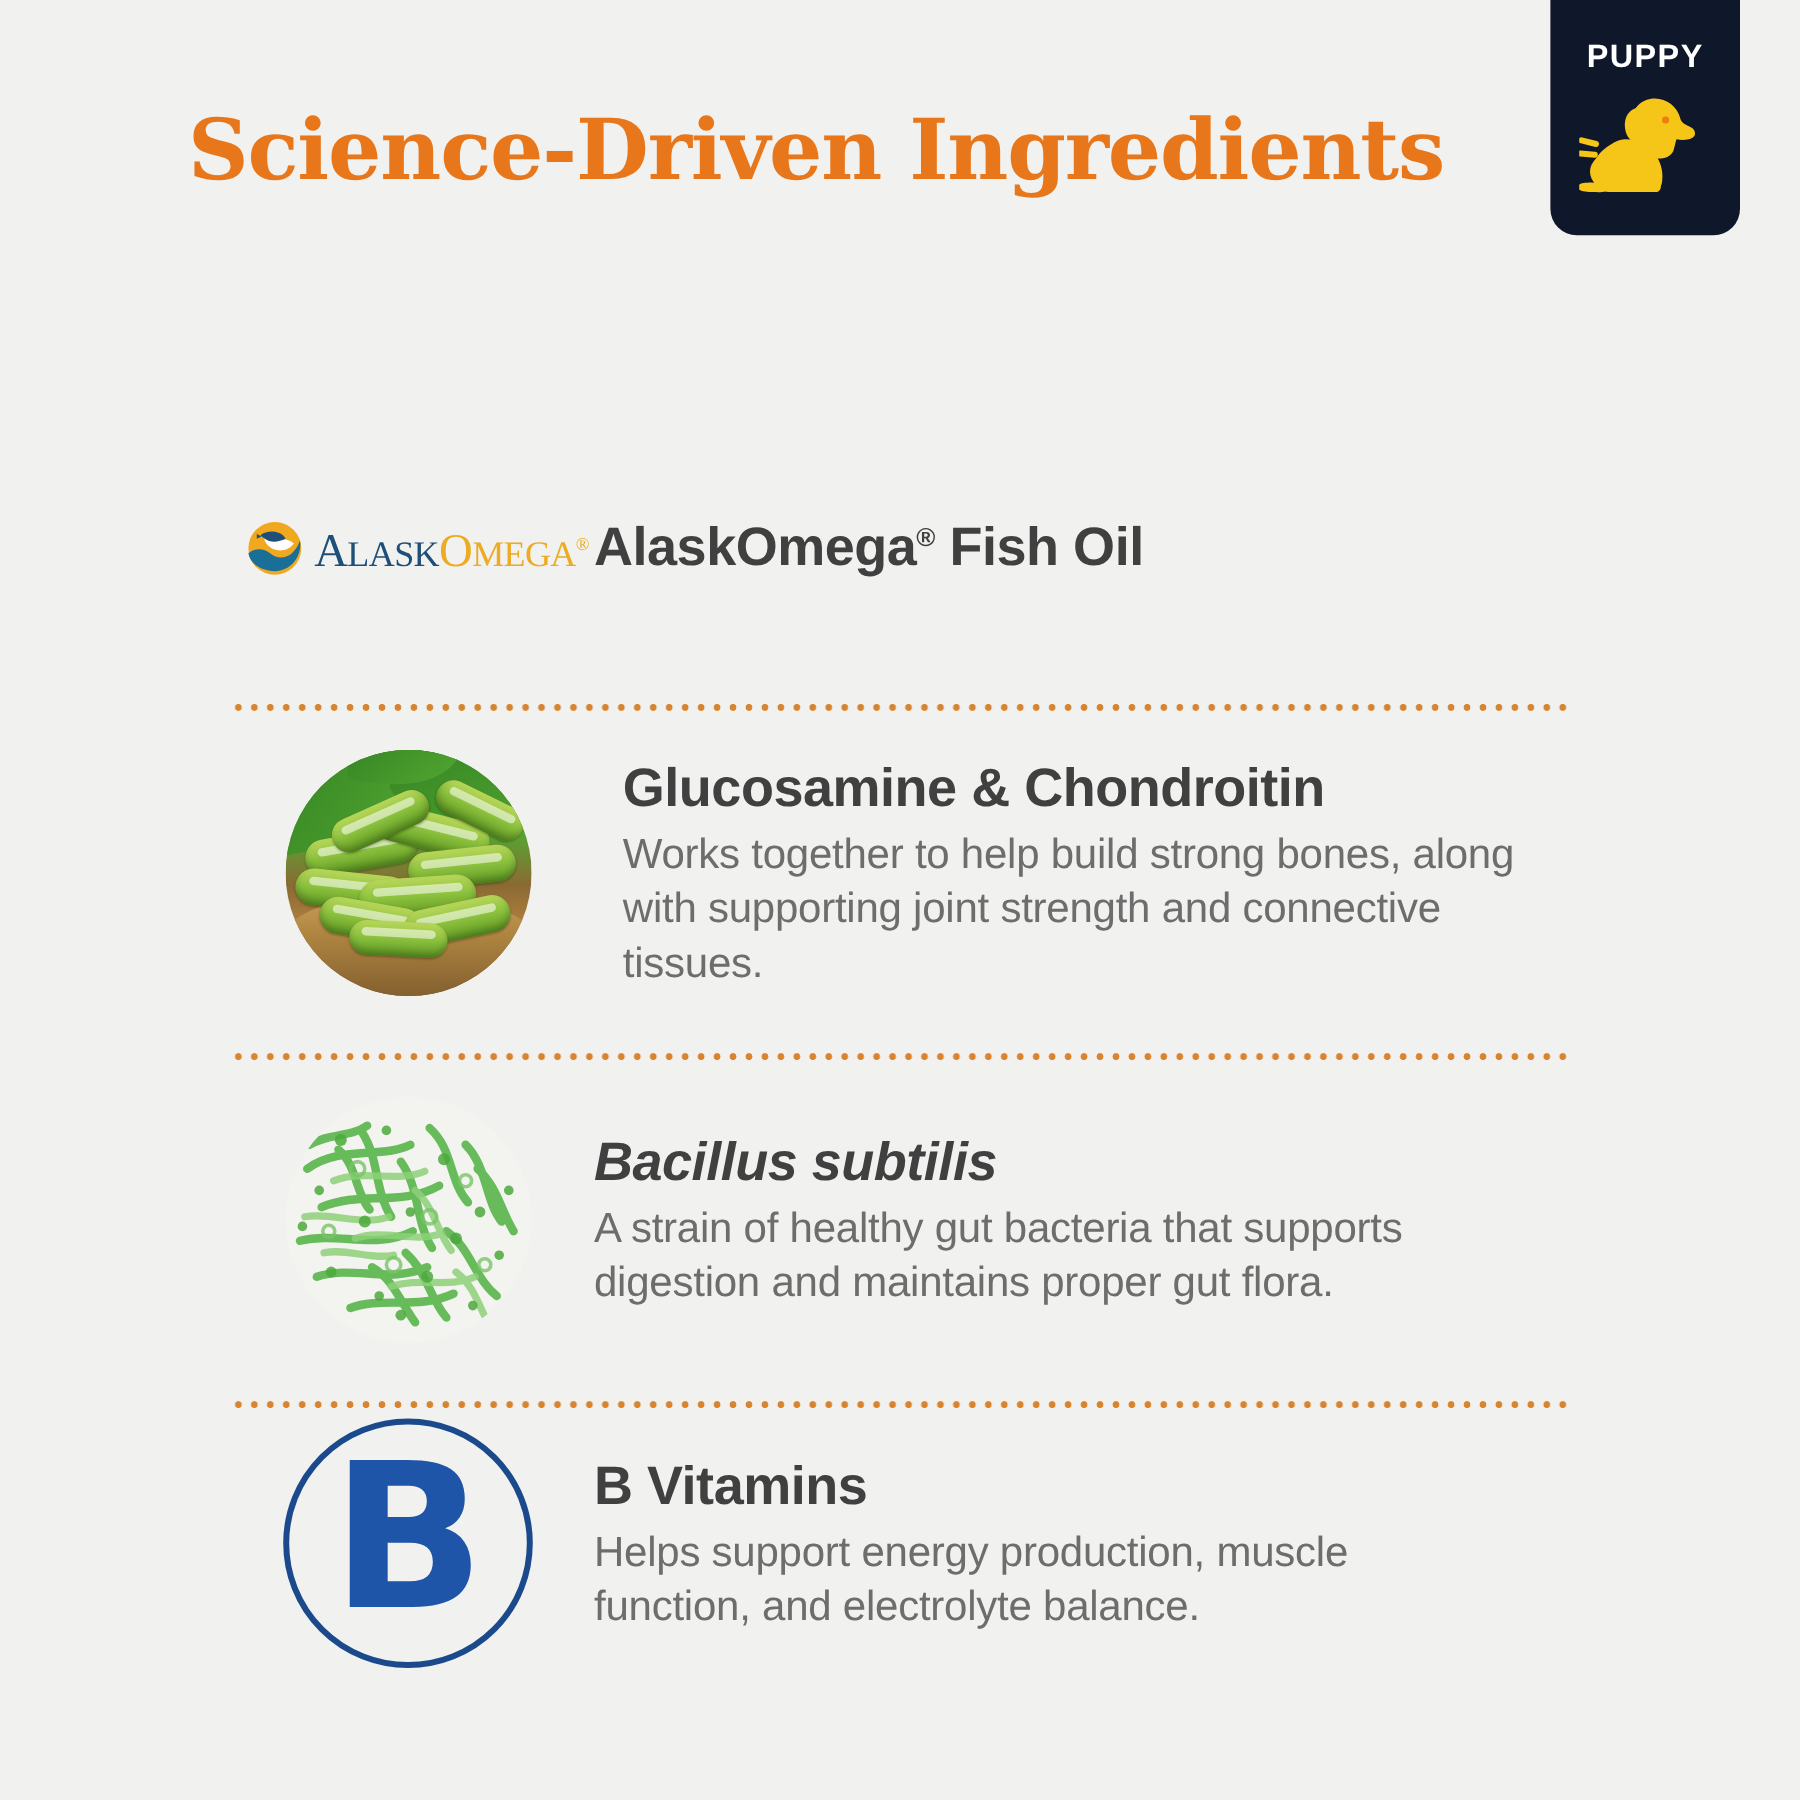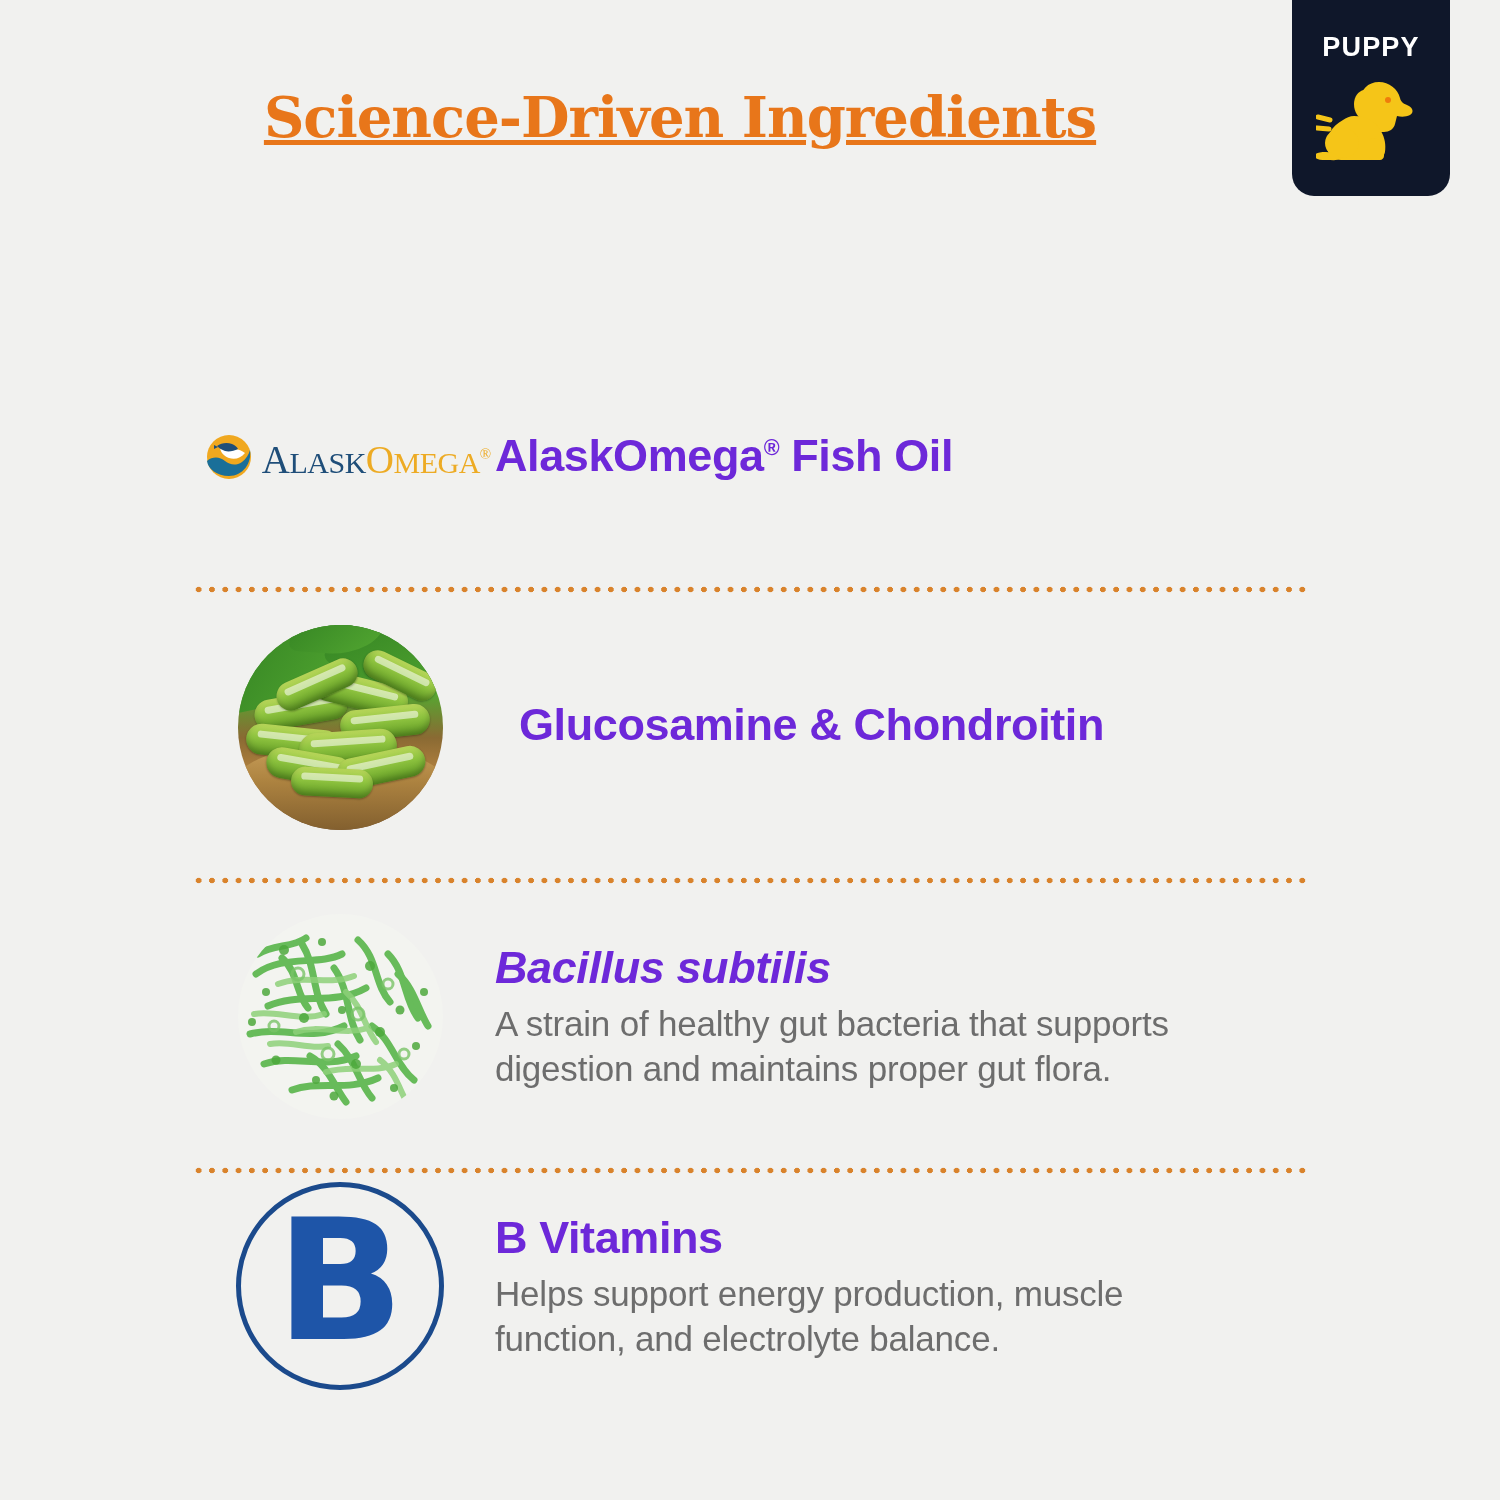--- a/index.html
+++ b/index.html
@@ -37,21 +37,21 @@
     position:absolute;
     left:0;top:88px;width:1360px;
     text-align:center;
     color:#e8761a;
     font-family:"DejaVu Serif", serif;
     font-weight:bold;
     font-size:84px;
     line-height:1.07;
     letter-spacing:-0.5px;
   }
-  .title-line2{font-size:56px;letter-spacing:-1px;text-decoration:underline;}
+  .title-line2{font-size:70px;letter-spacing:-1px;}
 
   
   .ingredients{
     position:absolute;
     left:0;top:335px;width:1500px;
   }
   .row{
     position:relative;
     display:flex;
     align-items:center;
@@ -63,21 +63,21 @@
     display:flex;
     align-items:center;
     justify-content:center;
   }
   .row-text{
     flex:1 1 auto;
     padding-top:2px;
     padding-right:250px;
   }
   .row-title{
-    color:#6d28d9;
+    color:#404040;
     font-size:45px;
     font-weight:bold;
     line-height:1.05;
     margin:0 0 9px 0;
     letter-spacing:-0.4px;
   }
   .row-title.italic{font-style:italic;}
   .row-desc{
     color:#6d6d6d;
     font-size:35px;
@@ -255,20 +255,21 @@
         <div class="cap" style="left:4%;top:50%;width:46%;height:15%;transform:rotate(6deg);"></div>
         <div class="cap" style="left:30%;top:52%;width:48%;height:16%;transform:rotate(-4deg);"></div>
         <div class="cap" style="left:14%;top:62%;width:42%;height:15%;transform:rotate(10deg);"></div>
         <div class="cap" style="left:48%;top:62%;width:44%;height:15%;transform:rotate(-12deg);"></div>
         <div class="cap" style="left:26%;top:70%;width:40%;height:14%;transform:rotate(3deg);"></div>
         <div class="cap" style="left:60%;top:18%;width:38%;height:14%;transform:rotate(26deg);"></div>
       </div>
     </div>
     <div class="row-text">
       <h3 class="row-title">Glucosamine &amp; Chondroitin</h3>
+      <p class="row-desc">Works together to help build strong bones, along with supporting joint strength and connective tissues.</p>
     </div>
   </div>
 
   <div class="row row-2">
     <div class="row-media">
       <div class="photo-circle photo-bacteria">
         <svg width="205" height="205" viewBox="0 0 205 205" aria-hidden="true" style="position:absolute;inset:0;">
           <g stroke="#58b54a" stroke-width="7" stroke-linecap="round" fill="none" opacity=".9">
             <path d="M18 60 C45 40, 80 52, 104 40"></path>
             <path d="M30 92 C62 78, 96 92, 128 74"></path>

